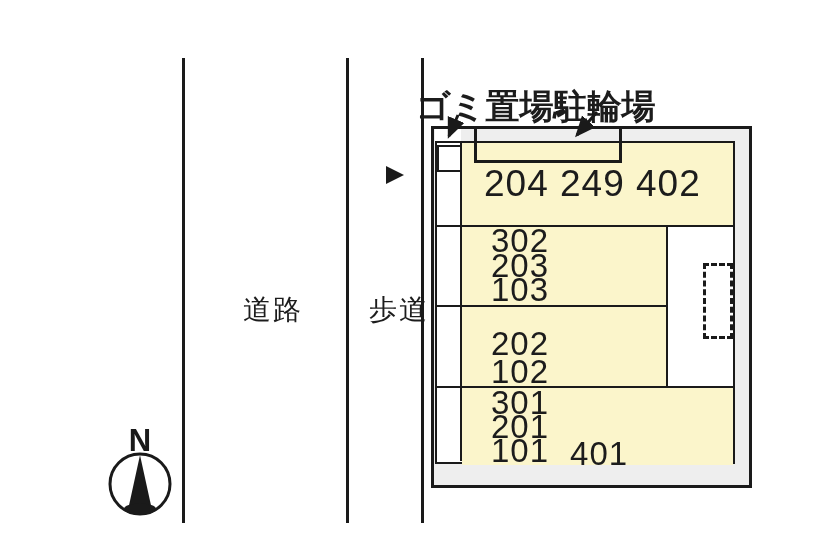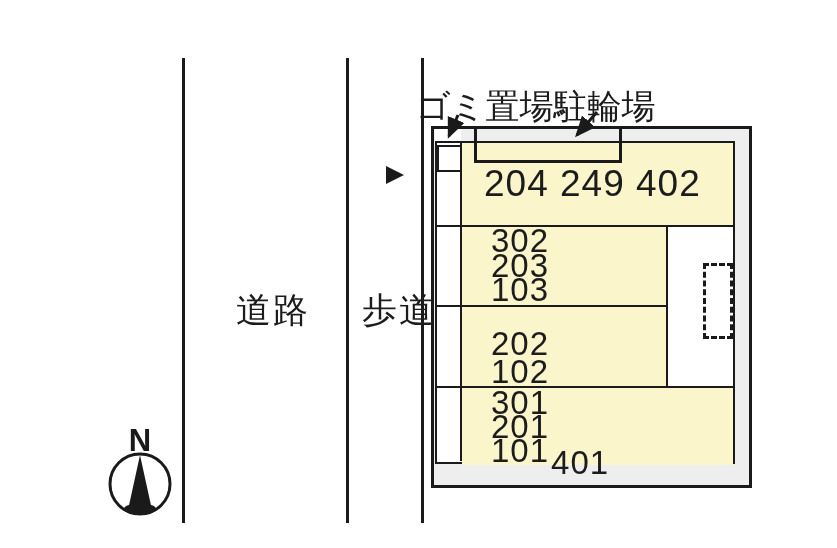--- a/index.html
+++ b/index.html
@@ -6,21 +6,21 @@
   #canvas{
     position:relative;width:837px;height:548px;background:#ffffff;overflow:hidden;
     font-family:"Liberation Sans","DejaVu Sans",sans-serif;color:#1c1c1c;
   }
   
   .vline{position:absolute;top:58px;width:3px;height:465px;background:#1a1a1a;}
   #road-line-1{left:182px;}
   #road-line-2{left:346px;}
   #road-line-3{left:421px;}
   .road-label{
-    position:absolute;top:291px;height:38px;font-size:35px;font-weight:500;
+    position:absolute;top:291px;height:38px;font-size:28px;font-weight:500;
     letter-spacing:2px;text-align:center;line-height:38px;white-space:nowrap;
   }
   #road-label{left:230px;width:86px;}
   #sidewalk-label{left:361px;width:76px;}
   
   #building{
     position:absolute;left:431px;top:126px;width:321px;height:362px;
     border:3px solid #1a1a1a;background:#eeeeee;box-sizing:border-box;
   }
   #corridor-top{position:absolute;left:435px;top:129px;width:26px;height:14px;background:#ffffff;}
@@ -32,36 +32,36 @@
   #block-top{left:25px;top:0;width:271px;height:82px;align-items:center;padding-left:22px;
     font-size:37px;letter-spacing:1px;}
   #block-mid1{left:25px;top:84px;width:204px;height:78px;}
   #block-mid2{left:25px;top:164px;width:204px;height:101px;}
   #block-bottom{left:25px;top:245px;width:271px;height:77px;}
   .stack{flex-direction:column;justify-content:center;padding-left:29px;font-size:33px;letter-spacing:1px;}
   #block-mid1 span{line-height:24.5px;}
   #block-mid2 span{line-height:28px;}
   #block-bottom span{line-height:24px;}
   .lastline{display:flex;align-items:center;}
-  #unit-401{position:relative;top:12px;margin-left:2px;}
+  #unit-401{position:relative;top:3px;margin-left:21px;}
   .div-h{position:absolute;height:2px;background:#1a1a1a;}
   .div-v{position:absolute;width:2px;background:#1a1a1a;}
   #divider-1{left:0;top:82px;width:296px;}
   #divider-2{left:0;top:162px;width:231px;}
   #divider-3{left:0;top:243px;width:296px;}
   #corridor-line{left:23px;top:0;height:318px;}
   #units-line{left:229px;top:82px;height:163px;}
   #dashed-box{position:absolute;left:266px;top:120px;width:24px;height:70px;
     border:3px dashed #1a1a1a;background:#ffffff;}
   #garbage-box{position:absolute;left:0;top:2px;width:21px;height:23px;
     border:2px solid #1a1a1a;background:#ffffff;}
   #bicycle-box{position:absolute;left:474px;top:126px;width:148px;height:37px;
     border:3px solid #1a1a1a;box-sizing:border-box;background:transparent;z-index:5;}
   #top-labels{position:absolute;left:416px;top:86px;height:40px;display:flex;
-    font-size:34px;font-weight:400;line-height:40px;white-space:nowrap;z-index:7;}
+    font-size:34px;font-weight:700;line-height:40px;white-space:nowrap;z-index:7;}
   #arrows{position:absolute;left:430px;top:105px;width:200px;height:45px;overflow:visible;z-index:6;}
   #entrance-marker{position:absolute;left:386px;top:166px;width:0;height:0;
     border-top:9px solid transparent;border-bottom:9px solid transparent;
     border-left:18px solid #1a1a1a;}
   #compass{position:absolute;left:103px;top:418px;width:80px;height:105px;}
   #compass text{font-family:"Liberation Sans","DejaVu Sans",sans-serif;font-weight:bold;font-size:31px;}
 </style>
 </head>
 <body>
 

